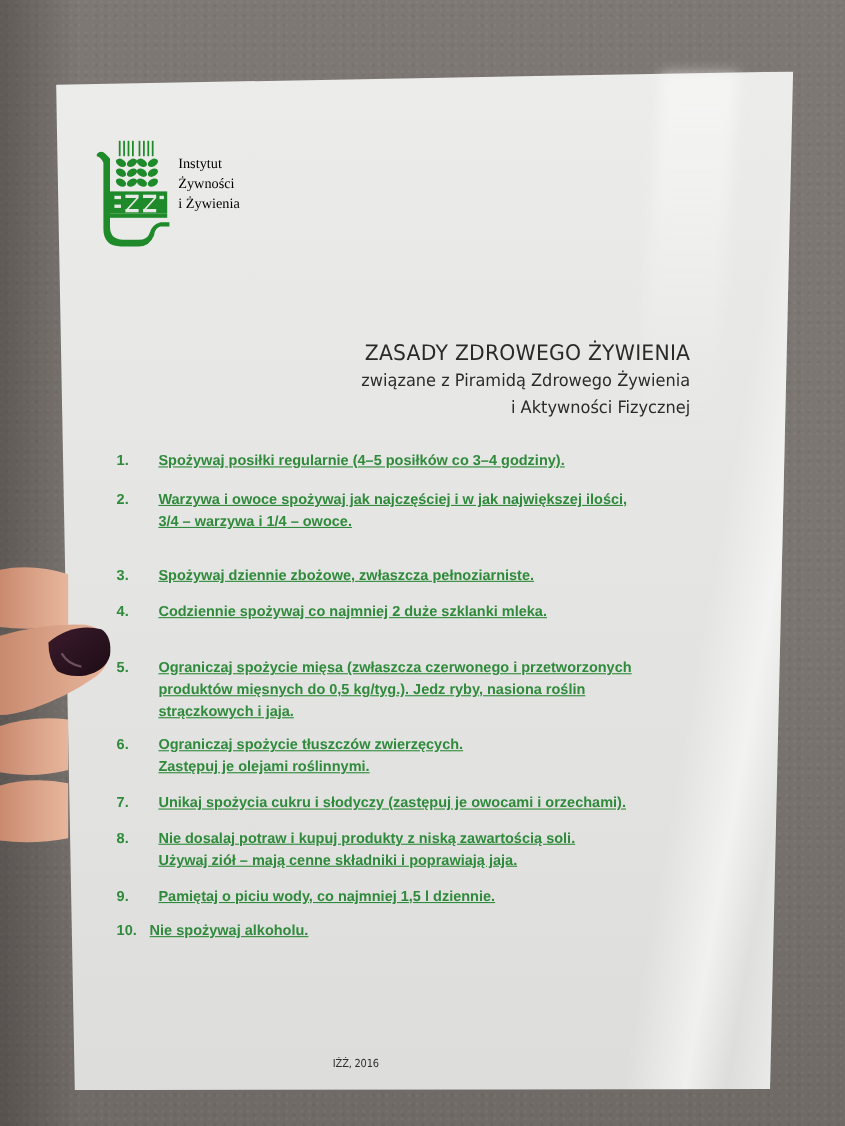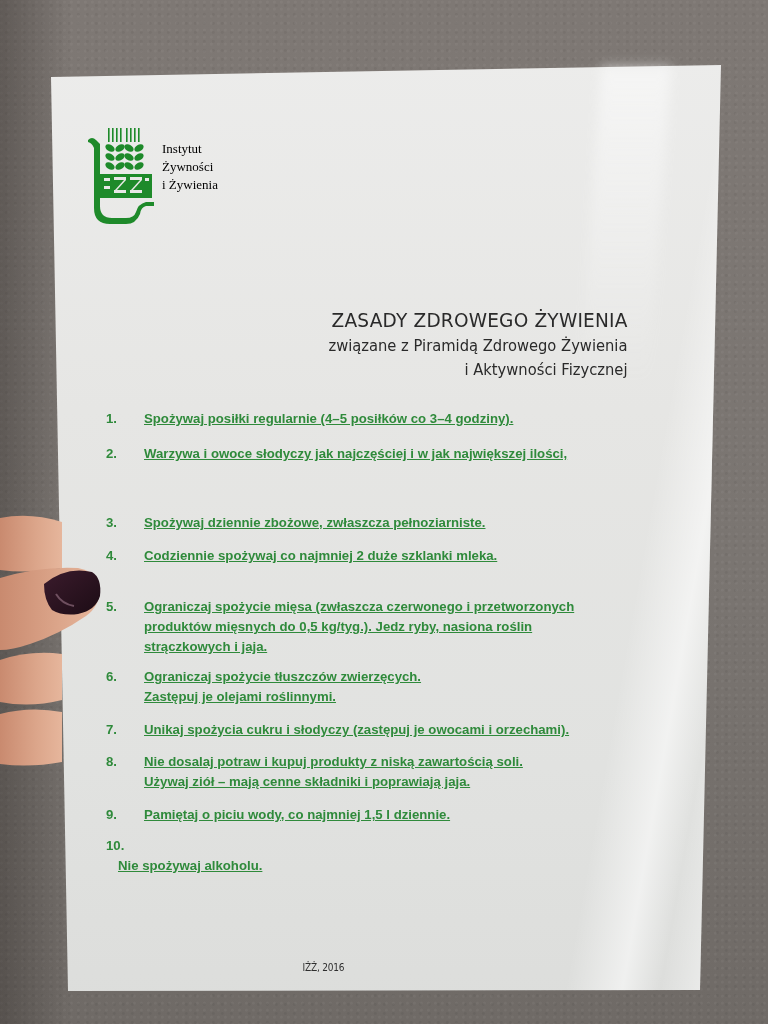--- a/index.html
+++ b/index.html
@@ -106,21 +106,21 @@
     left: 0; top: 0;
     width: 36px;
   }
   .rule-text {
     position: absolute;
     left: 38px; top: 0;
     width: 560px;
     text-decoration: underline;
   }
   .rule-text div { white-space: nowrap; }
-  .rule.ten .rule-text { left: 12px; margin-top: 20px; }
+  .rule.ten .rule-text { left: 30px; }
 
   .footer {
     position: absolute;
     left: 0; width: 647px;
     top: 962px;
     text-align: center;
     font-family: "DejaVu Sans Condensed", "DejaVu Sans", sans-serif;
     font-size: 10px;
     color: #2e2e2e;
     letter-spacing: -0.2px;
@@ -201,21 +201,22 @@
 <ol class="rules">
   <li class="rule" style="top:0px">
     <span class="rule-num">1.</span>
     <div class="rule-text">
       <div>Spożywaj posiłki regularnie (4–5 posiłków co 3–4 godziny).</div>
     </div>
   </li>
   <li class="rule" style="top:35px">
     <span class="rule-num">2.</span>
     <div class="rule-text">
-      <div>Warzywa i owoce słodyczy jak najczęściej i w jak największej ilości,</div>
+      <div>Warzywa i owoce spożywaj jak najczęściej i w jak największej ilości,</div>
+      <div>3/4 – warzywa i 1/4 – owoce.</div>
     </div>
   </li>
   <li class="rule" style="top:104px">
     <span class="rule-num">3.</span>
     <div class="rule-text">
       <div>Spożywaj dziennie zbożowe, zwłaszcza pełnoziarniste.</div>
     </div>
   </li>
   <li class="rule" style="top:137px">
     <span class="rule-num">4.</span>

